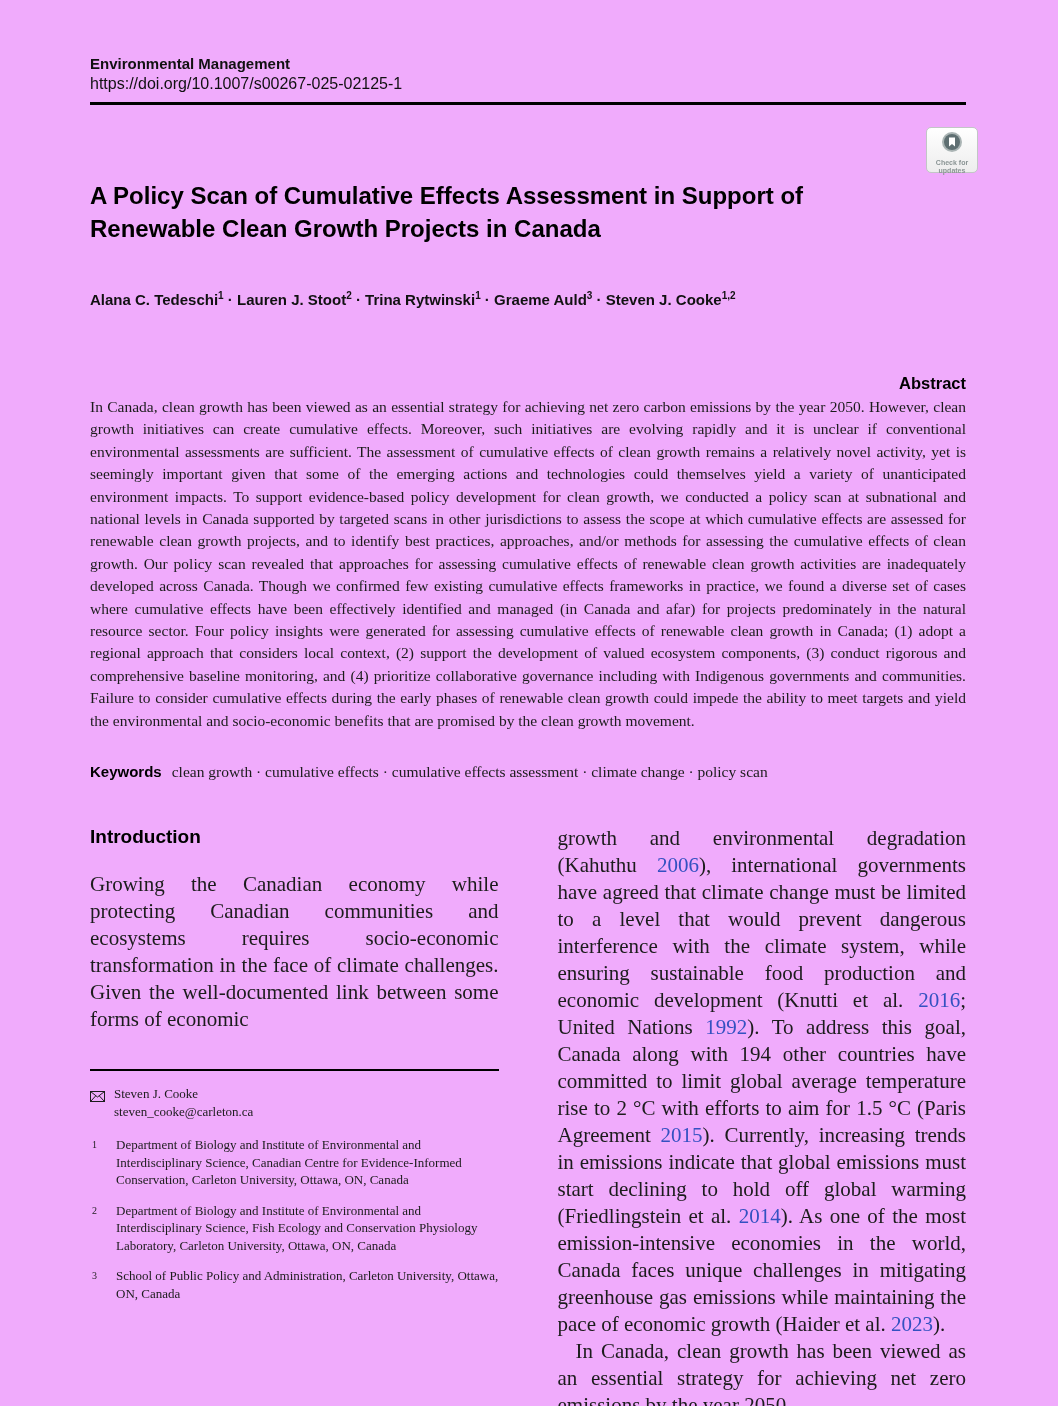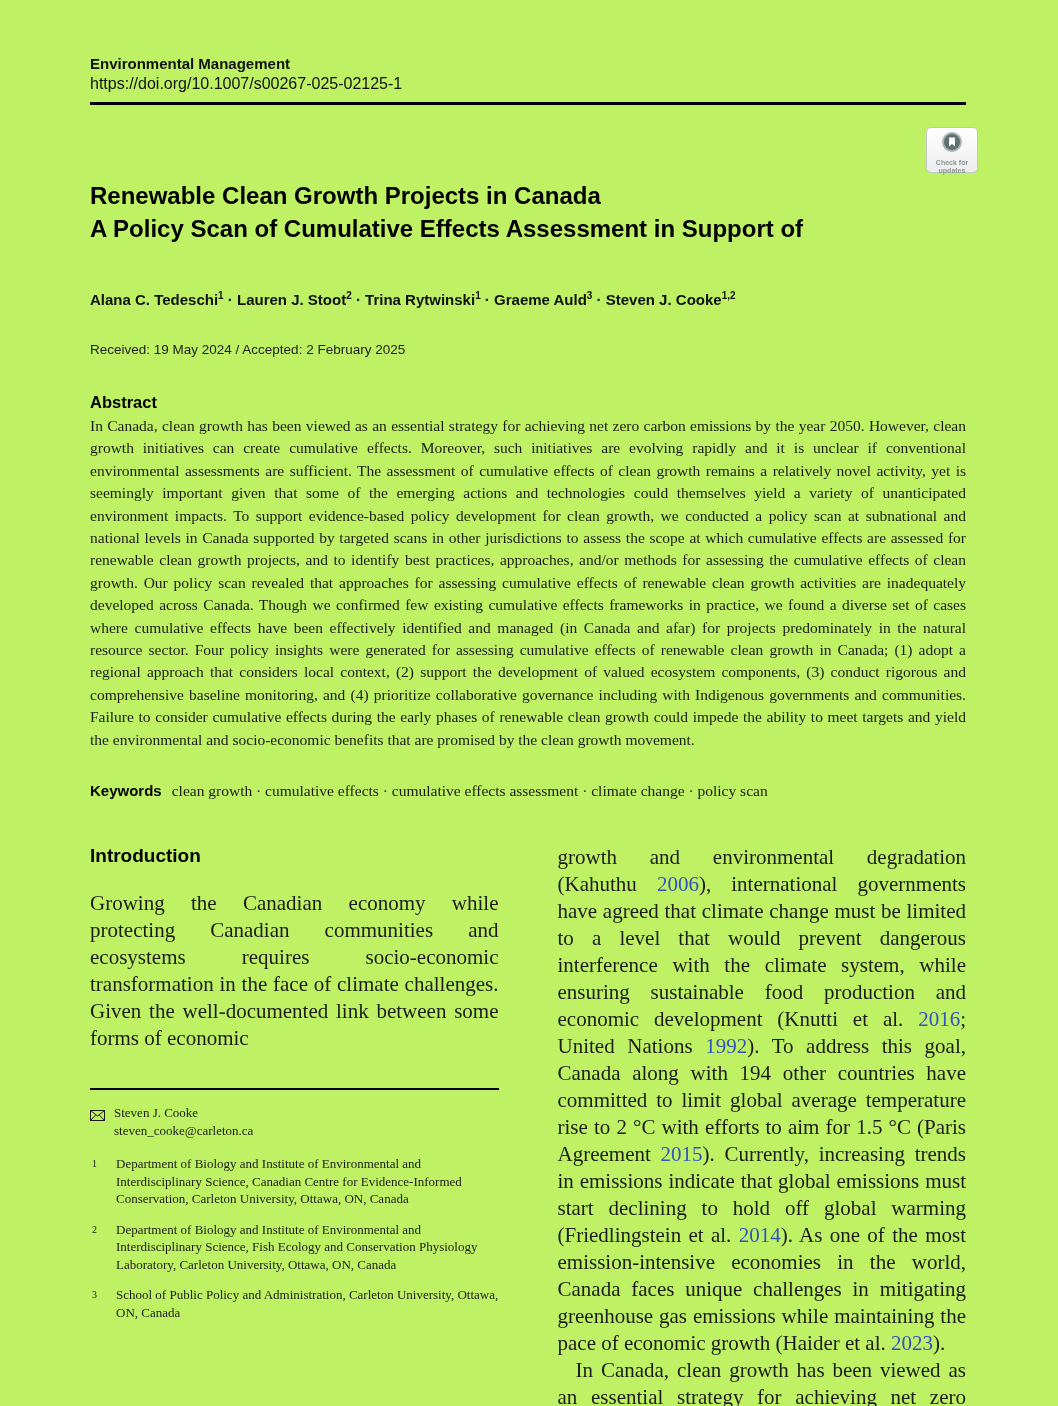--- a/index.html
+++ b/index.html
@@ -3,21 +3,21 @@
 <meta charset="utf-8">
 <style>
   :root { --cite-color: #3351c1; }
   * { margin: 0; padding: 0; box-sizing: border-box; }
   html, body { background: #9a9a9a; }
   .page {
     position: relative;
     width: 1058px;
     height: 1406px;
     margin: 0 auto;
-    background: #bef264;
+    background: #f0abfc;
     color: #1c1c1c;
     padding: 54px 92px 58px 90px;
     display: flex;
     flex-direction: column;
     font-family: "Liberation Serif", serif;
     overflow: hidden;
   }
   
   .journal-name {
     font-family: "Liberation Sans", sans-serif;
@@ -58,21 +58,21 @@
   .authors sup { font-size: 10px; }
   .meta {
     margin-top: 30px;
     font-family: "Liberation Sans", sans-serif;
     font-size: 13.5px; line-height: 19px; color: #222;
   }
   
   .abstract { margin-top: 32px; }
   .abstract-heading {
     font-family: "Liberation Sans", sans-serif;
-    font-size: 16.5px; line-height: 22px; font-weight: bold; color: #000;
+    font-size: 16.5px; line-height: 22px; font-weight: bold; color: #000; text-align: right;
   }
   .abstract-body {
     margin-top: 2px;
     font-size: 15.5px; line-height: 22.4px;
     text-align: justify; color: #1c1c1c;
   }
   .keywords { margin-top: 29px; font-size: 15.5px; line-height: 22px; }
   .keywords-label {
     font-family: "Liberation Sans", sans-serif;
     font-size: 15px; font-weight: bold; color: #000; margin-right: 10px;
@@ -136,28 +136,27 @@
         <path d="M8 6.5 h6 v9 l-3 -2.6 -3 2.6 z" fill="#ffffff"></path>
       </svg>
     </span>
     <div class="badge-text">
       <div>Check for</div>
       <div>updates</div>
     </div>
   </div>
 
   <h1 class="title">
+    <div>A Policy Scan of Cumulative Effects Assessment in Support of</div>
     <div>Renewable Clean Growth Projects in Canada</div>
-    <div>A Policy Scan of Cumulative Effects Assessment in Support of</div>
   </h1>
 
   <div class="authors"><span>Alana C. Tedeschi</span><sup>1</sup><span> · </span><span>Lauren J. Stoot</span><sup>2</sup><span> · </span><span>Trina Rytwinski</span><sup>1</sup><span> · </span><span>Graeme Auld</span><sup>3</sup><span> · </span><span>Steven J. Cooke</span><sup>1,2</sup></div>
 
   <div class="meta">
-    <div>Received: 19 May 2024 / Accepted: 2 February 2025</div>
   </div>
 
   <div class="abstract">
     <div class="abstract-heading">Abstract</div>
     <p class="abstract-body">In Canada, clean growth has been viewed as an essential strategy for achieving net zero carbon emissions by the year 2050. However, clean growth initiatives can create cumulative effects. Moreover, such initiatives are evolving rapidly and it is unclear if conventional environmental assessments are sufficient. The assessment of cumulative effects of clean growth remains a relatively novel activity, yet is seemingly important given that some of the emerging actions and technologies could themselves yield a variety of unanticipated environment impacts. To support evidence-based policy development for clean growth, we conducted a policy scan at subnational and national levels in Canada supported by targeted scans in other jurisdictions to assess the scope at which cumulative effects are assessed for renewable clean growth projects, and to identify best practices, approaches, and/or methods for assessing the cumulative effects of clean growth. Our policy scan revealed that approaches for assessing cumulative effects of renewable clean growth activities are inadequately developed across Canada. Though we confirmed few existing cumulative effects frameworks in practice, we found a diverse set of cases where cumulative effects have been effectively identified and managed (in Canada and afar) for projects predominately in the natural resource sector. Four policy insights were generated for assessing cumulative effects of renewable clean growth in Canada; (1) adopt a regional approach that considers local context, (2) support the development of valued ecosystem components, (3) conduct rigorous and comprehensive baseline monitoring, and (4) prioritize collaborative governance including with Indigenous governments and communities. Failure to consider cumulative effects during the early phases of renewable clean growth could impede the ability to meet targets and yield the environmental and socio-economic benefits that are promised by the clean growth movement.</p>
     <div class="keywords">
       <span class="keywords-label">Keywords</span><span>clean growth · cumulative effects · cumulative effects assessment · climate change · policy scan</span>
     </div>
   </div>
 

